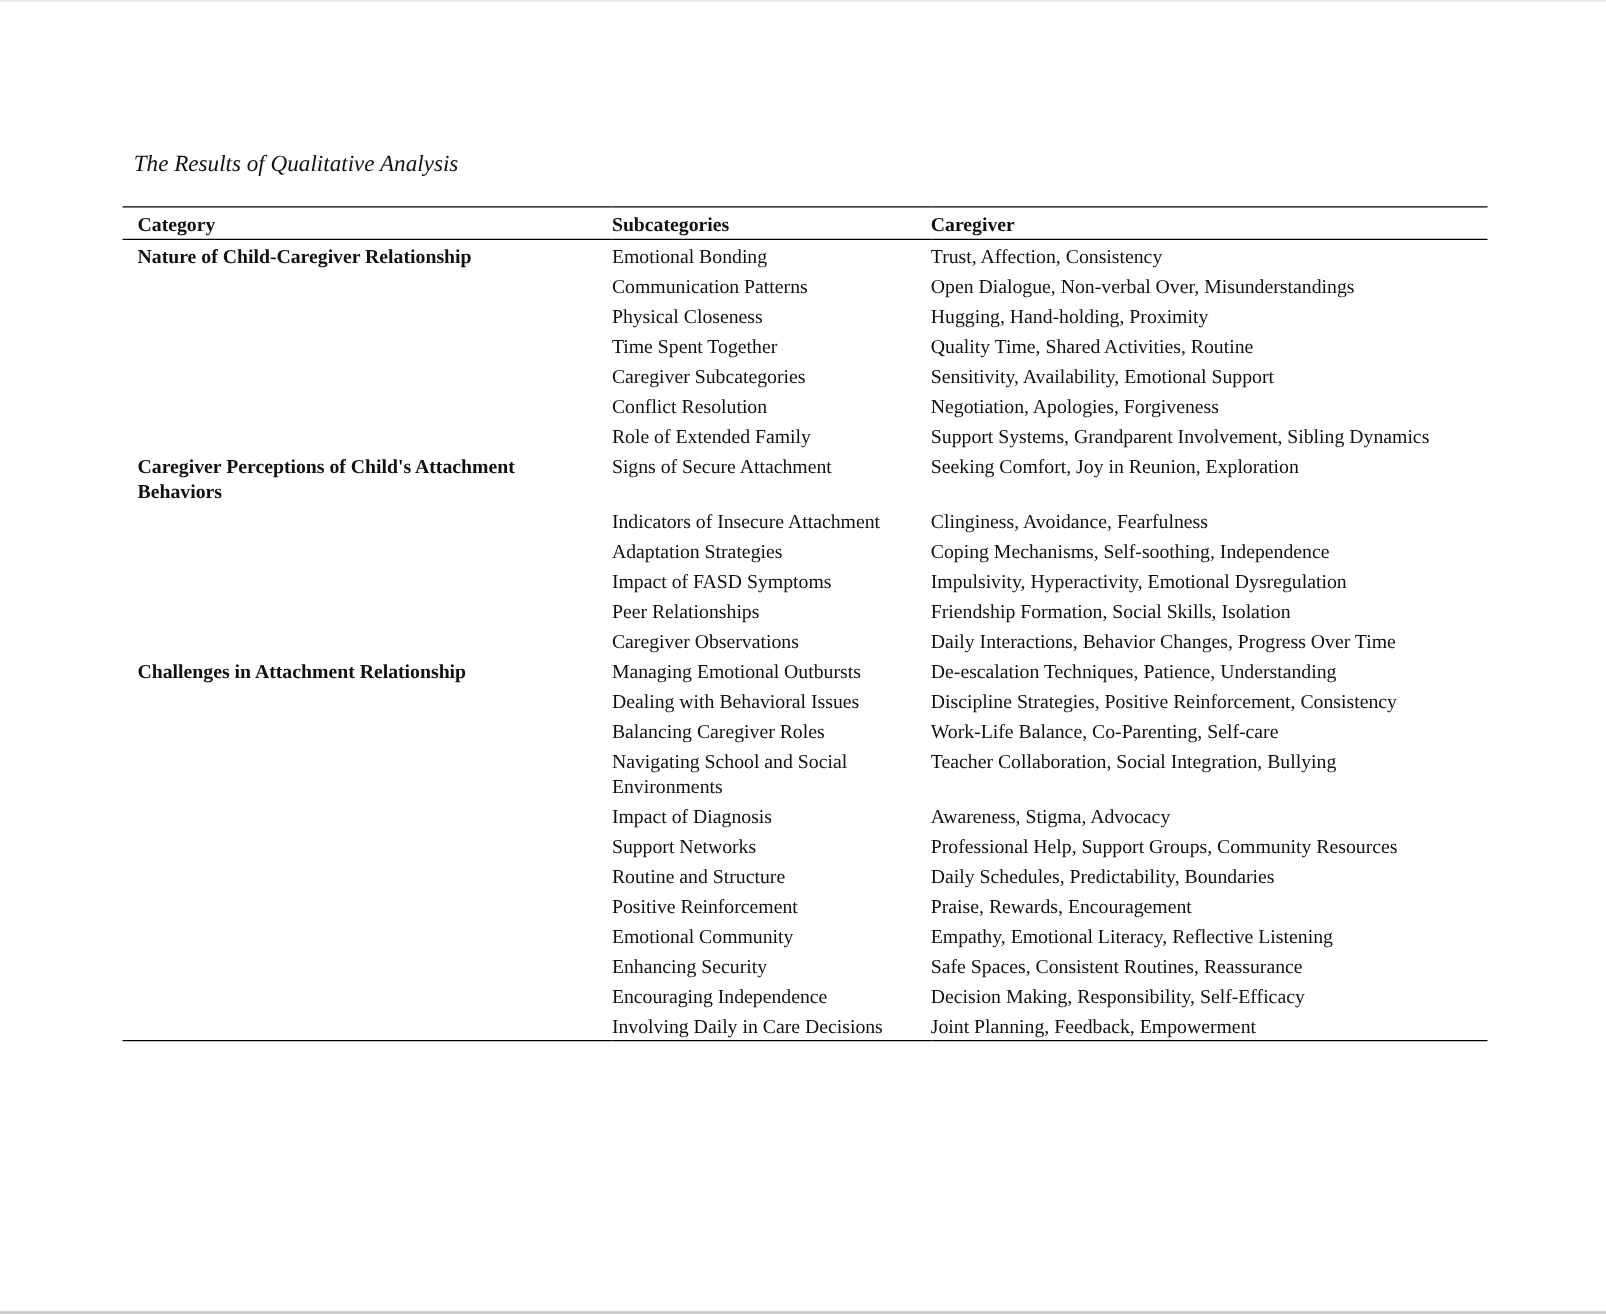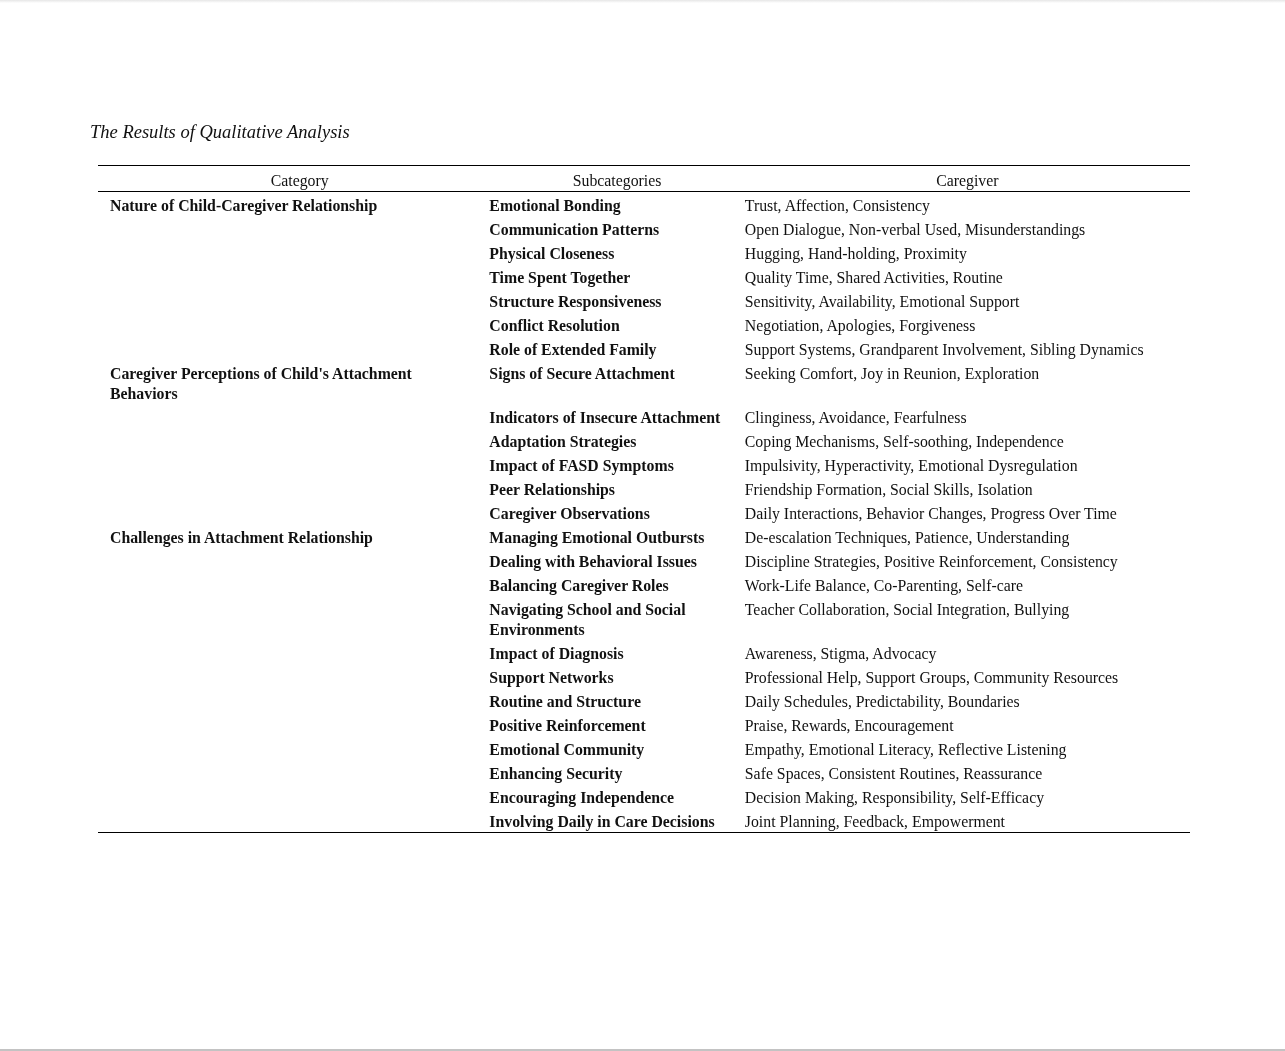--- a/index.html
+++ b/index.html
@@ -25,56 +25,56 @@
     .bottom-edge {
       position: absolute;
       left: 0;
       top: 1049px;
       width: 1285px;
       height: 2px;
       background: #c3c3c3;
     }
     .table-title {
       position: absolute;
-      left: 90px;
+      left: 107px;
       top: 121px;
       font-style: italic;
       font-size: 18.5px;
       line-height: 22px;
       white-space: nowrap;
     }
     .apa-table {
       position: absolute;
       left: 98px;
       top: 165px;
       width: 1092px;
       border-collapse: collapse;
       font-size: 15.8px;
       line-height: 20px;
     }
     .apa-table thead th {
-      font-weight: normal;
-      text-align: center;
+      font-weight: bold;
+      text-align: left;
       vertical-align: top;
       padding: 5px 0 0 0;
       height: 20px;
       border-top: 1.5px solid #000;
       border-bottom: 1.5px solid #000;
     }
     .apa-table td {
       text-align: left;
       vertical-align: top;
       padding: 4px 0 0 0;
     }
     .apa-table tbody tr:last-child td {
       border-bottom: 1.5px solid #000;
       padding-bottom: 0;
     }
     .col-cat { width: 379px; padding-left: 12px !important; font-weight: bold; }
-    .col-sub { width: 266px; font-weight: bold; }
+    .col-sub { width: 266px; }
     .col-con { width: 447px; }
     .cat-cell { padding-right: 20px !important; }
     .con-cell { padding-right: 20px !important; }
   </style>
 </head>
 <body>
 
 <div class="top-shade"></div>
 
 <div class="table-title">The Results of Qualitative Analysis</div>
@@ -89,35 +89,35 @@
   </thead>
   <tbody id="table-body">
       <tr>
         <td class="col-cat cat-cell">Nature of Child-Caregiver Relationship</td>
         <td class="col-sub">Emotional Bonding</td>
         <td class="col-con con-cell">Trust, Affection, Consistency</td>
       </tr>
       <tr>
         <td class="col-cat cat-cell"></td>
         <td class="col-sub">Communication Patterns</td>
-        <td class="col-con con-cell">Open Dialogue, Non-verbal Used, Misunderstandings</td>
+        <td class="col-con con-cell">Open Dialogue, Non-verbal Over, Misunderstandings</td>
       </tr>
       <tr>
         <td class="col-cat cat-cell"></td>
         <td class="col-sub">Physical Closeness</td>
         <td class="col-con con-cell">Hugging, Hand-holding, Proximity</td>
       </tr>
       <tr>
         <td class="col-cat cat-cell"></td>
         <td class="col-sub">Time Spent Together</td>
         <td class="col-con con-cell">Quality Time, Shared Activities, Routine</td>
       </tr>
       <tr>
         <td class="col-cat cat-cell"></td>
-        <td class="col-sub">Structure Responsiveness</td>
+        <td class="col-sub">Caregiver Subcategories</td>
         <td class="col-con con-cell">Sensitivity, Availability, Emotional Support</td>
       </tr>
       <tr>
         <td class="col-cat cat-cell"></td>
         <td class="col-sub">Conflict Resolution</td>
         <td class="col-con con-cell">Negotiation, Apologies, Forgiveness</td>
       </tr>
       <tr>
         <td class="col-cat cat-cell"></td>
         <td class="col-sub">Role of Extended Family</td>

